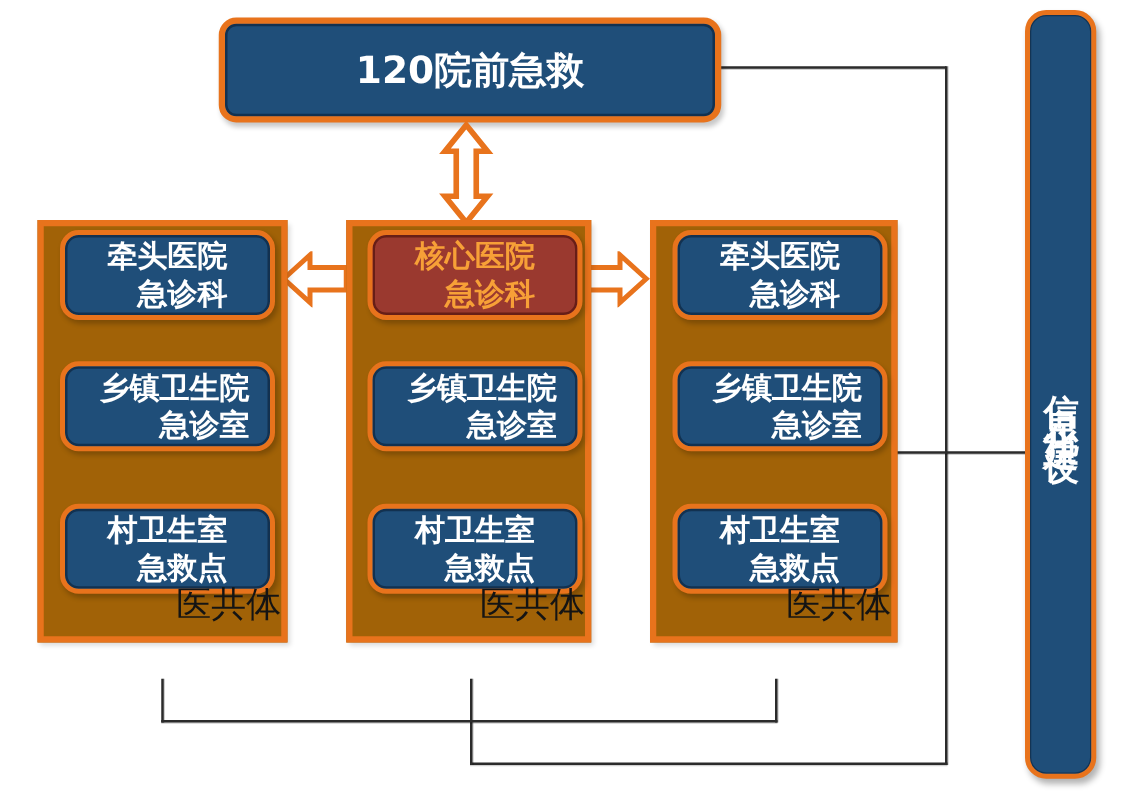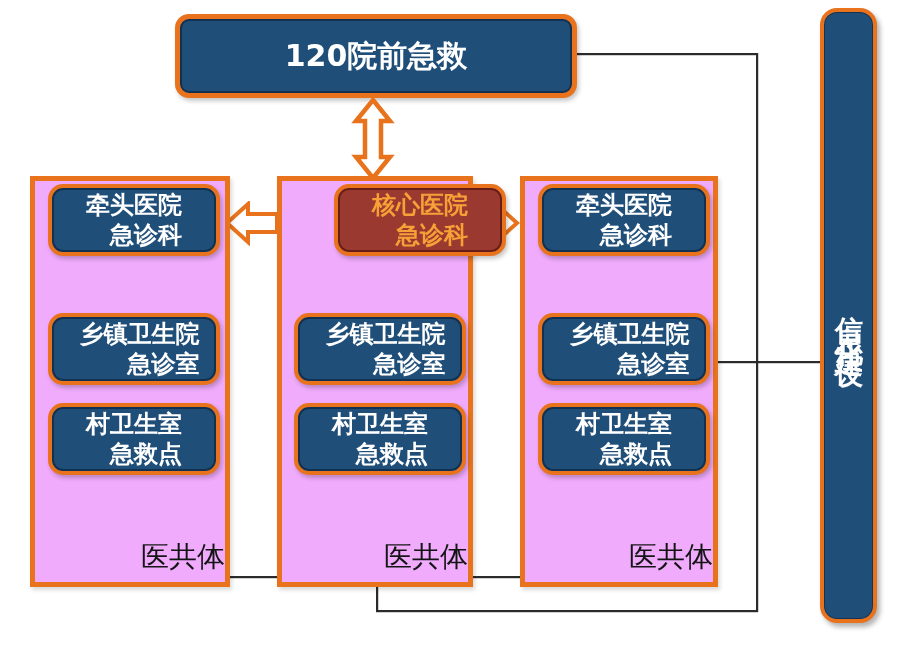--- a/index.html
+++ b/index.html
@@ -16,40 +16,39 @@
   .node {
     position:absolute; box-sizing:border-box;
     background:#1F4E79; border:5px solid #E8731C; border-radius:15px;
     color:#ffffff; font-weight:bold; text-align:right;
     display:flex; align-items:center; justify-content:center;
     box-shadow: inset 0 0 0 2px rgba(8,26,48,0.55), 2px 3px 4px rgba(0,0,0,0.22);
   }
   .top-box { left:175px; top:14px; width:402px; height:84px; font-size:30px; border-radius:14px; }
 
   .column {
-    position:absolute; top:176px; height:411px; box-sizing:border-box;
-    background:#f0abfc; border:5px solid #E8731C;
+    position:absolute; top:176px; height:338px; box-sizing:border-box;
+    background:#a16207; border:5px solid #E8731C;
     box-shadow: 2px 3px 4px rgba(0,0,0,0.15);
   }
   .col-left  { left:30px;  width:200px; }
   .col-center{ left:277px; width:196px; }
   .col-right { left:520px; width:198px; }
 
   .inner-box {
     left:13px; width:172px; height:72px;
     border-width:4px; font-size:24px; line-height:1.25;
     white-space:pre-line;
   }
   .col-center .inner-box { left:12px; }
-  .b1 { top:3px; }  .b2 { top:132px;padding-left:11px; } .b3 { top:222px; }
+  .b1 { top:3px; }  .b2 { top:108px;padding-left:11px; } .b3 { top:222px; }
 
   .inner-box.red {
     background:#9A392F; color:#F7A037;
     box-shadow: inset 0 0 0 2px rgba(70,14,8,0.6), 2px 3px 4px rgba(0,0,0,0.22);
-    margin-left: 40px;
   }
 
   .footer-label {
     position:absolute; left:0; bottom:6px; width:100%;
     text-align:right; font-size:28px; color:#141414; font-weight:normal;
   }
 
   
   .side-bar {
     position:absolute; left:820px; top:8px; width:57px; height:615px;

